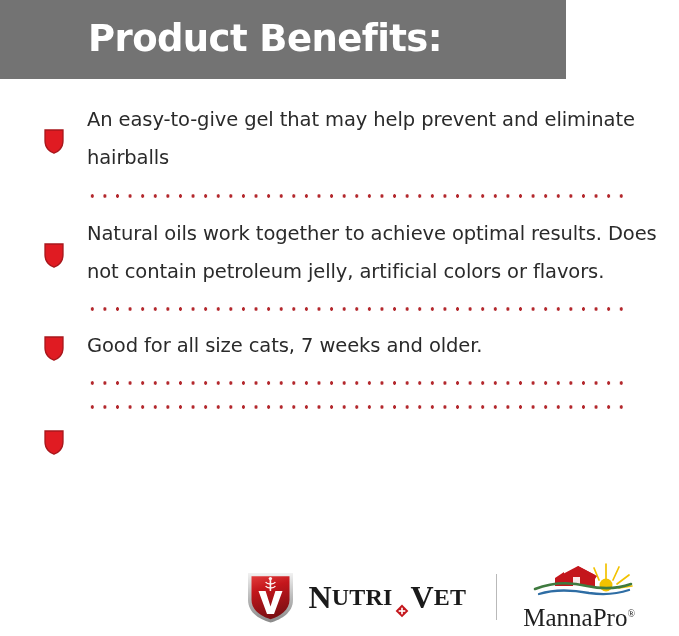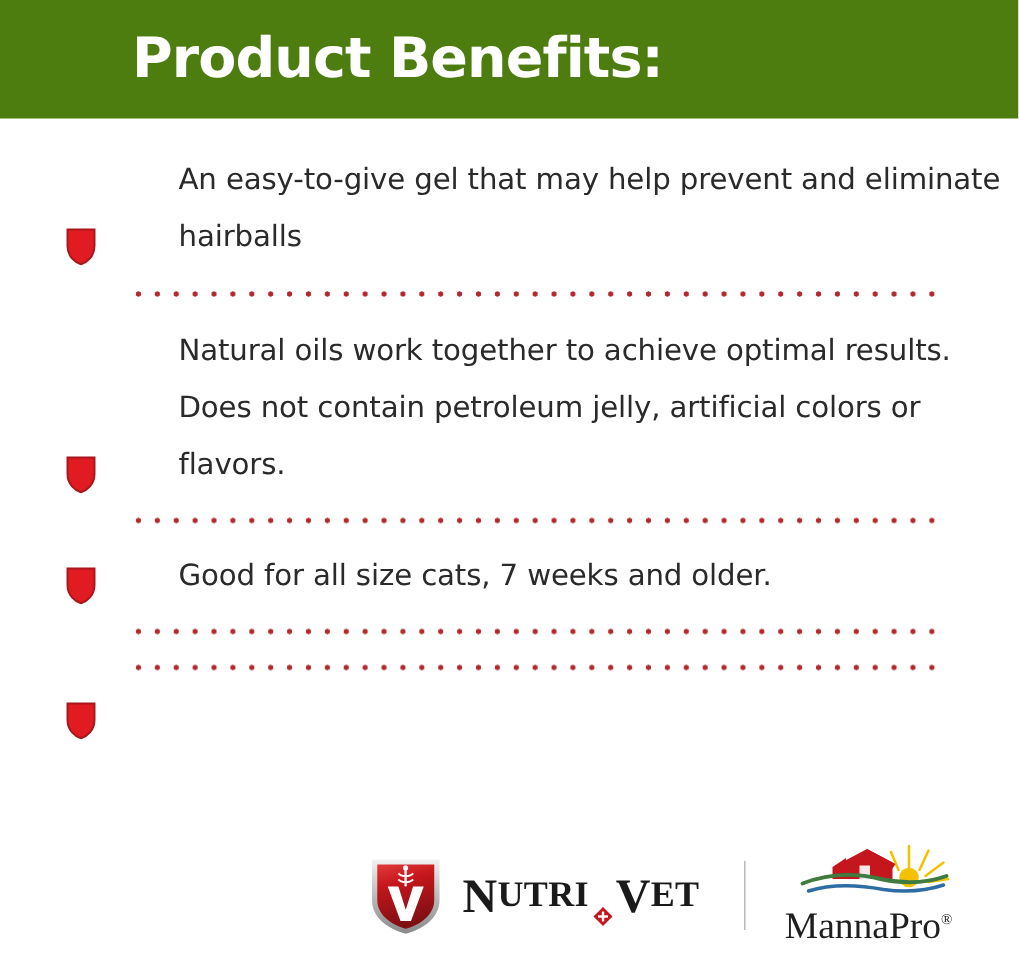--- a/index.html
+++ b/index.html
@@ -14,23 +14,23 @@
     -webkit-font-smoothing: antialiased;
     overflow: hidden;
     position: relative;
   }
 
   
   .header-banner {
     position: absolute;
     left: 0;
     top: 0;
-    width: 679px;
+    width: 566px;
     height: 79px;
-    background: #4d7c0f;
+    background: #737373;
     box-sizing: border-box;
   }
   .header-title {
     position: absolute;
     left: 88px;
     top: 17px;
     font-family: "DejaVu Sans", sans-serif;
     font-weight: bold;
     font-size: 37px;
     line-height: 44px;
@@ -43,24 +43,23 @@
   .benefits {
     position: absolute;
     left: 0;
     top: 79px;
     width: 679px;
     height: 478px;
   }
   .benefit-row {
     position: relative;
     display: flex;
-    align-items: flex-end;
+    align-items: center;
     padding-left: 44px;
     box-sizing: border-box;
-    gap: 32px;
   }
   .shield-bullet {
     flex: 0 0 auto;
     width: 20px;
     height: 25px;
     margin-top: 5px;
     margin-right: 23px;
   }
   .benefit-text {
     flex: 1 1 auto;

